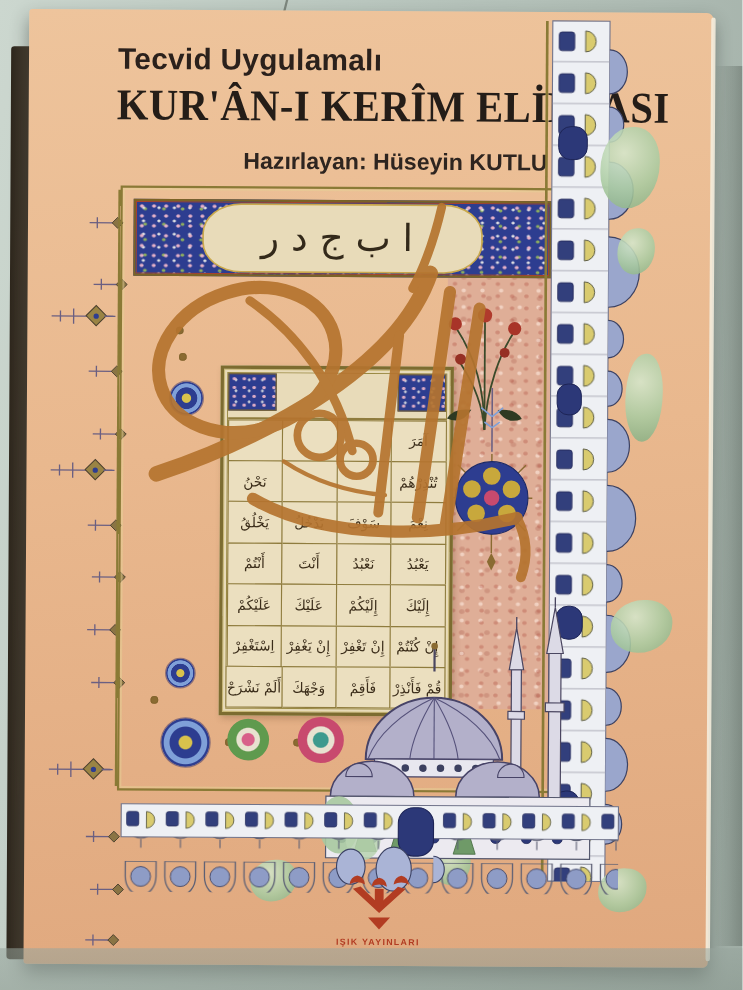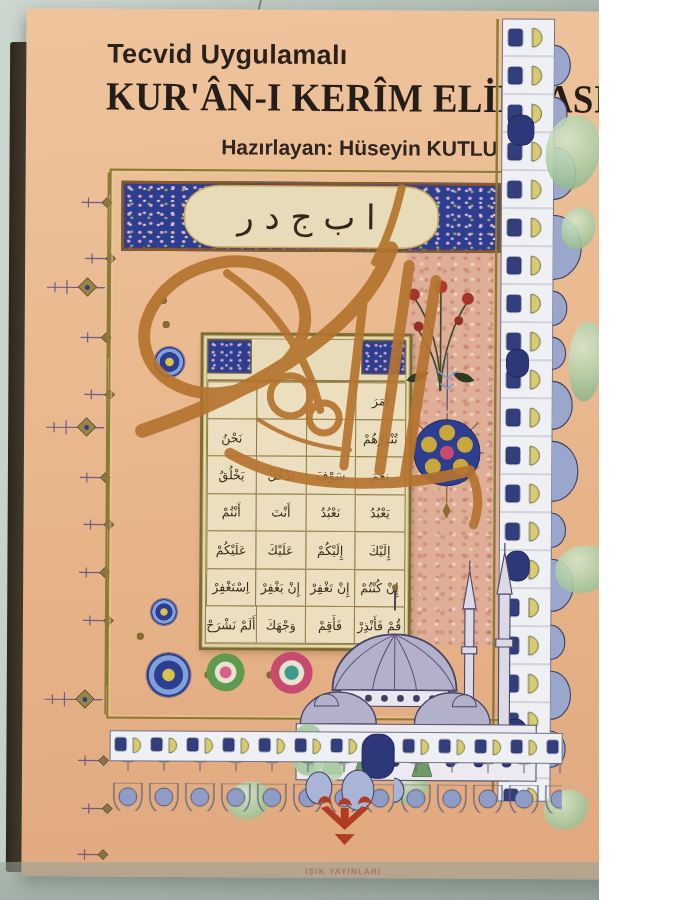--- a/index.html
+++ b/index.html
@@ -1,16 +1,16 @@
 <!DOCTYPE html>
 <html style="--cover_bg: #e9b88e; --title_ink: #2b211c; --frame_gold: #8a7a36; --header_blue: #2d3d90; --page_cream: #e8dbb9; --calligraphy: #b5742f; --dome_blue: #b3b0ca; --window_blue: #323f7c; --arch_white: #eef0f4; --arch_yellow: #d9cb6f; --tree_green: #8fb489; --logo_red: #b23c22; --table_gray: #b7c3bb; --spine_brown: #42382a;"><head>
 <meta charset="utf-8">
 <style>
   html,body{margin:0;padding:0;}
-  .scene{position:relative;width:599px;height:900px;overflow:hidden;
+  .scene{position:relative;width:675px;height:900px;overflow:hidden;
     background:linear-gradient(100deg,#ccd7cf 0%,#bcc9c1 35%,#aebbb3 70%,#9fada5 100%);
     font-family:"Liberation Sans",sans-serif;}
   .scene::after{content:"";position:absolute;left:0;right:0;bottom:0;height:38px;
     background:linear-gradient(#97a59d,#8a988f);opacity:.55;}
   .scratch{position:absolute;width:2px;height:22px;background:#7d877e;transform:rotate(14deg);}
   .table-shadow{position:absolute;right:0;top:60px;width:26px;height:800px;background:linear-gradient(90deg,rgba(60,70,62,0),rgba(60,70,62,.35));}
 
   
   .spine{position:absolute;left:8px;top:42px;width:28px;height:830px;background:linear-gradient(90deg,#2e271d,#4a4033 60%,#5a503f);transform:rotate(.3deg);border-radius:3px;}
   .book{position:absolute;left:24px;top:10px;width:622px;height:868px;transform:rotate(.35deg);transform-origin:50% 50%;
@@ -59,21 +59,21 @@
   
   .ros{position:absolute;border-radius:50%;}
   .ros-blue{background:radial-gradient(circle,#d8c24c 0 18%,#2d3d90 22% 45%,#7fa0d8 48% 62%,#2d3d90 65% 80%,#b44a92 82% 100%);box-shadow:0 0 0 1px rgba(60,50,100,.5);}
   .ros-green{background:radial-gradient(circle,#d8608a 0 20%,#e8e2d0 24% 38%,#5f9a4e 42% 70%,#b8607a 74% 100%);}
   .ros-pink{background:radial-gradient(circle,#3d9a8e 0 22%,#e8e2d0 26% 40%,#c84a6e 44% 72%,#8a3a52 76% 100%);}
   .gdot{position:absolute;width:7px;height:7px;border-radius:50%;background:#8a6b32;box-shadow:inset 0 0 1px #5a430f;}
   .tree{position:absolute;border-radius:55% 42% 58% 45%;
     background:radial-gradient(circle at 40% 32%,#d5e7cc,#aacba1 55%,var(--tree_green,#8fb489) 90%);opacity:.88;}
 
   .logo{position:absolute;left:266px;top:786px;width:112px;text-align:center;}
-  .logo-text{font-size:8px;font-weight:bold;color:var(--logo_red,#b23c22);letter-spacing:1.2px;margin-top:17px;}
+  .logo-text{font-size:8px;font-weight:bold;color:var(--logo_red,#b23c22);letter-spacing:1.2px;margin-top:1px;}
 
   svg{position:absolute;overflow:visible;}
   .nofit{pointer-events:none;}
 </style>
 </head>
 <body>
 
 <div class="scene">
   <div class="scratch" style="left:258px;top:-3px;"></div>
   <div class="table-shadow"></div>

